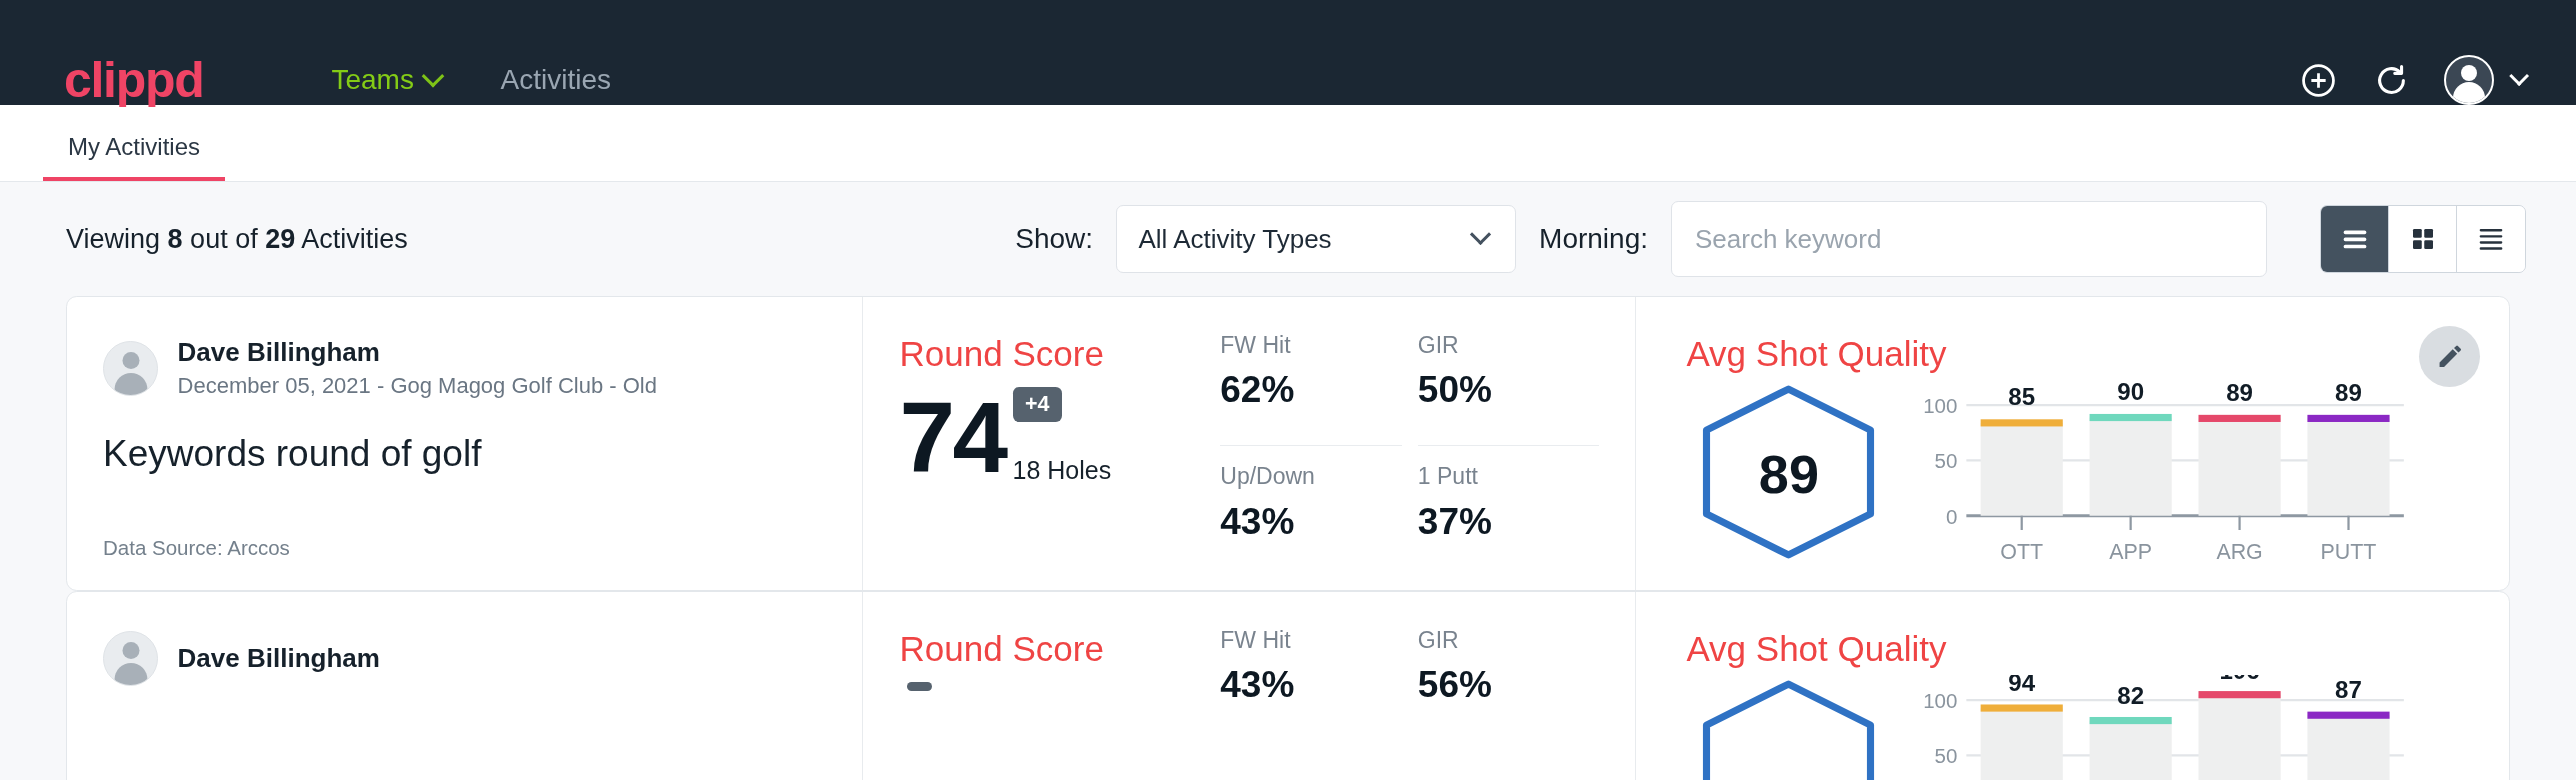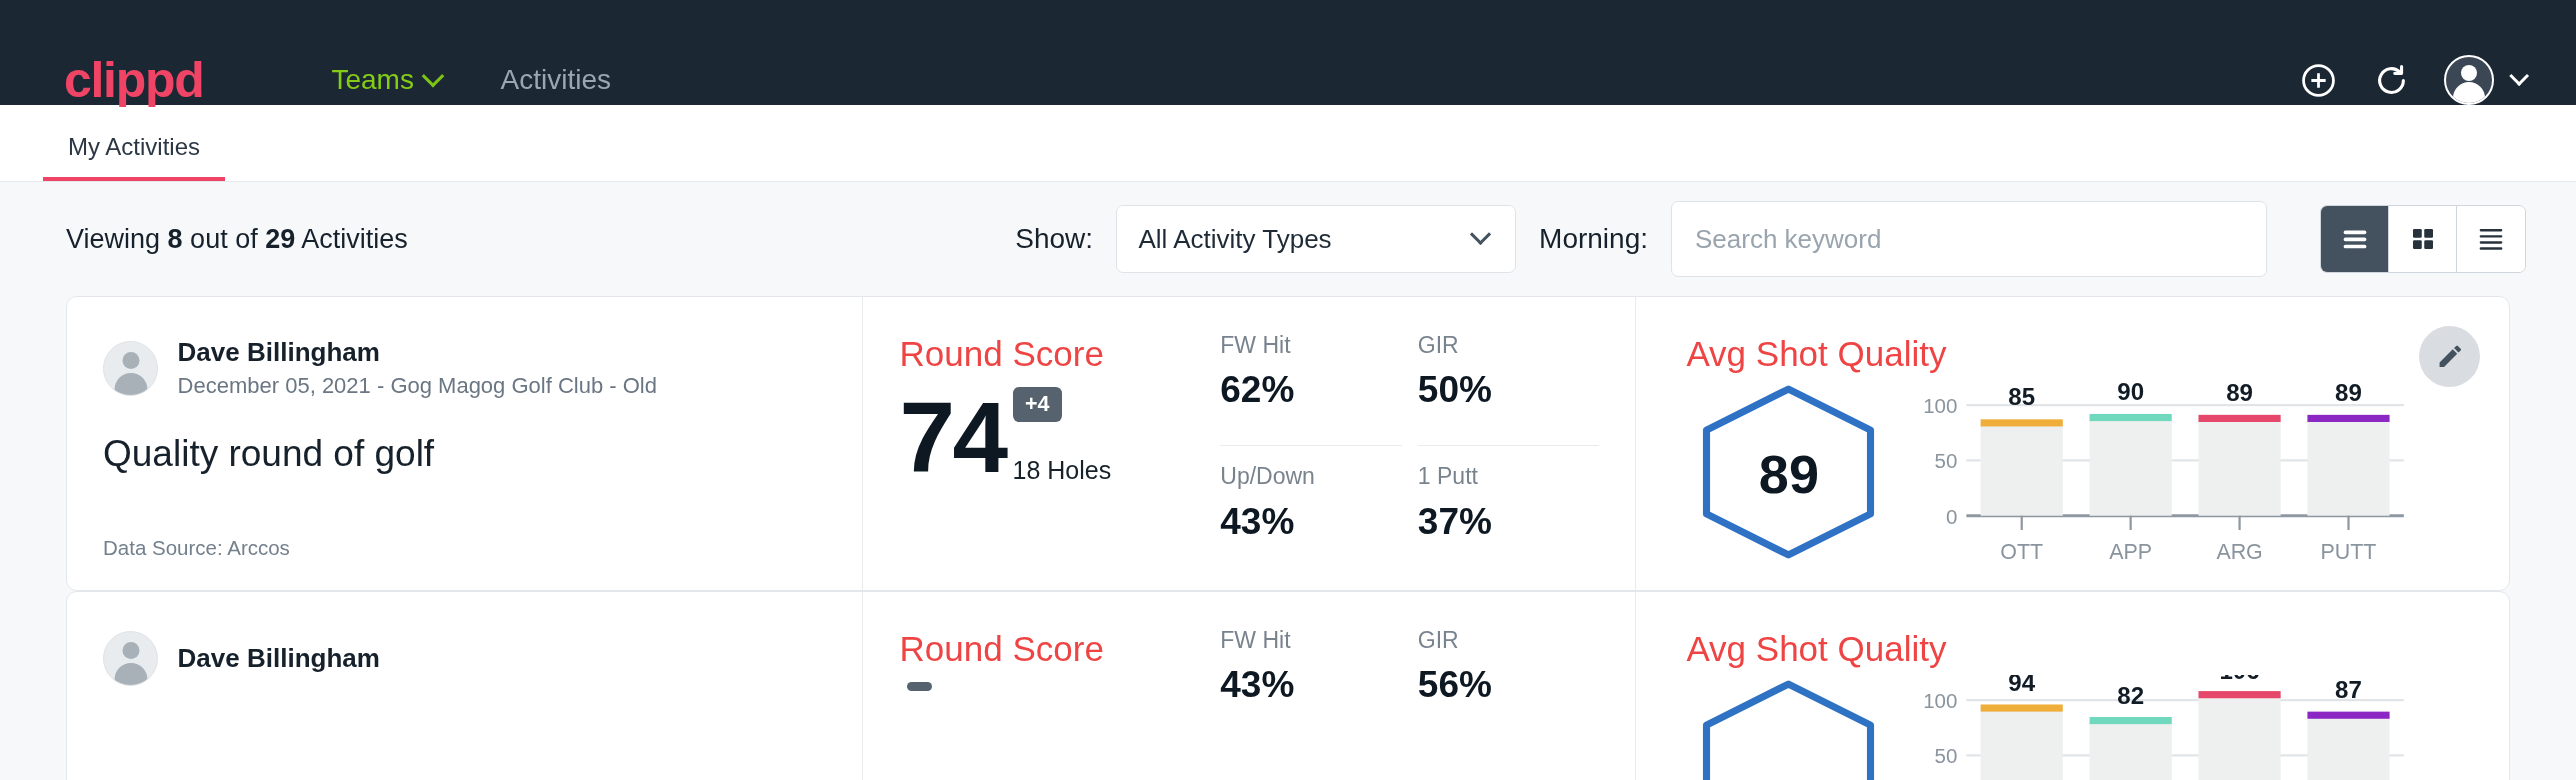--- a/index.html
+++ b/index.html
@@ -347,21 +347,21 @@
 
   <div class="card">
     <div class="col-info">
       <div class="who">
         <div class="avatar-sm"></div>
         <div>
           <div class="uname">Dave Billingham</div>
           <div class="umeta">December 05, 2021 - Gog Magog Golf Club - Old</div>
         </div>
       </div>
-      <div class="act-title">Quality round of golf</div>
+      <div class="act-title">Keywords round of golf</div>
       <div class="datasrc">Data Source: Arccos</div>
     </div>
 
     <div class="col-score">
       <div class="sec-label">Round Score</div>
       <div class="score-row">
         <div class="score-big">74</div>
         <div class="score-side">
           <div class="badge">+4</div>
           <div class="holes">18 Holes</div>

